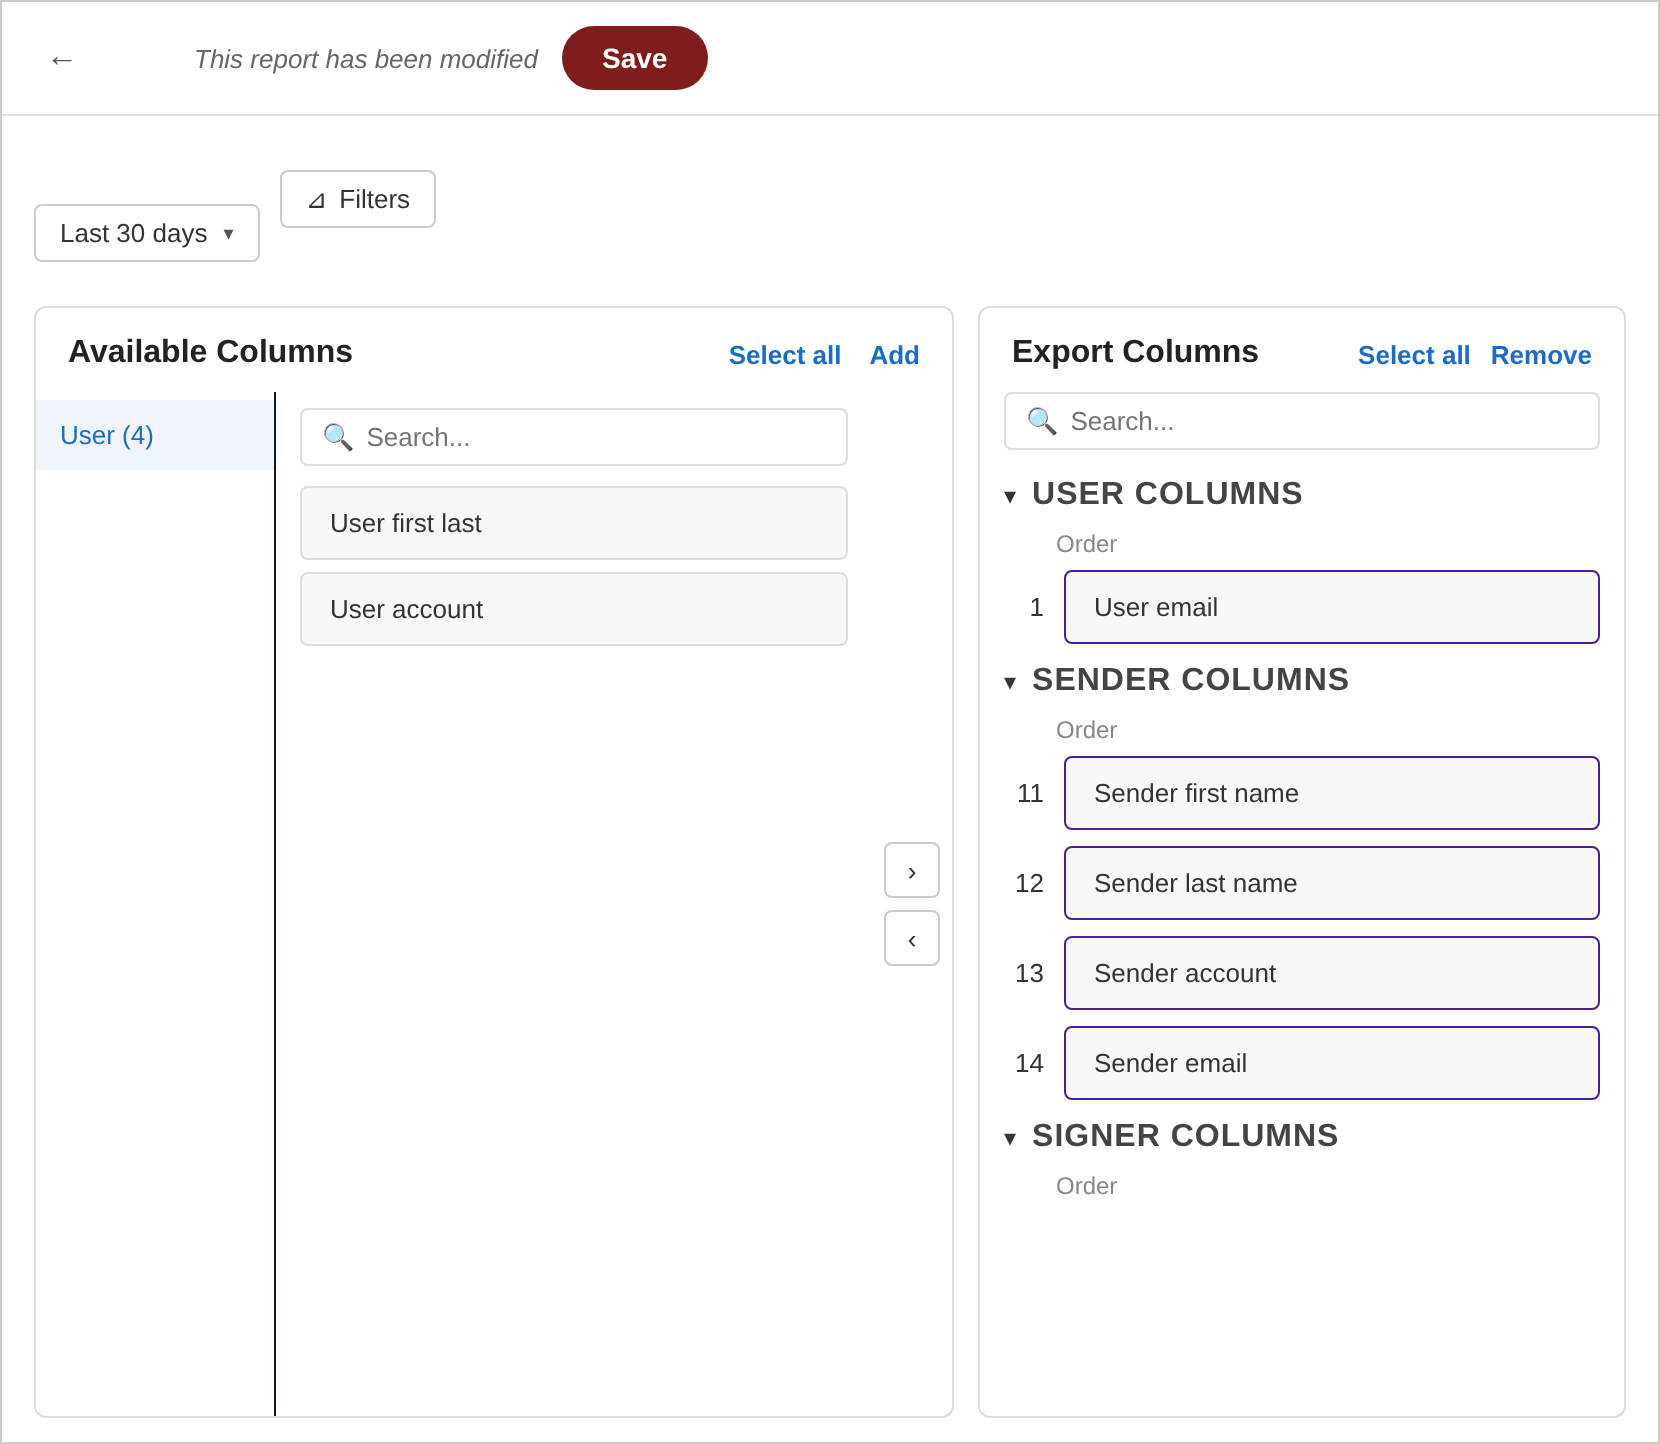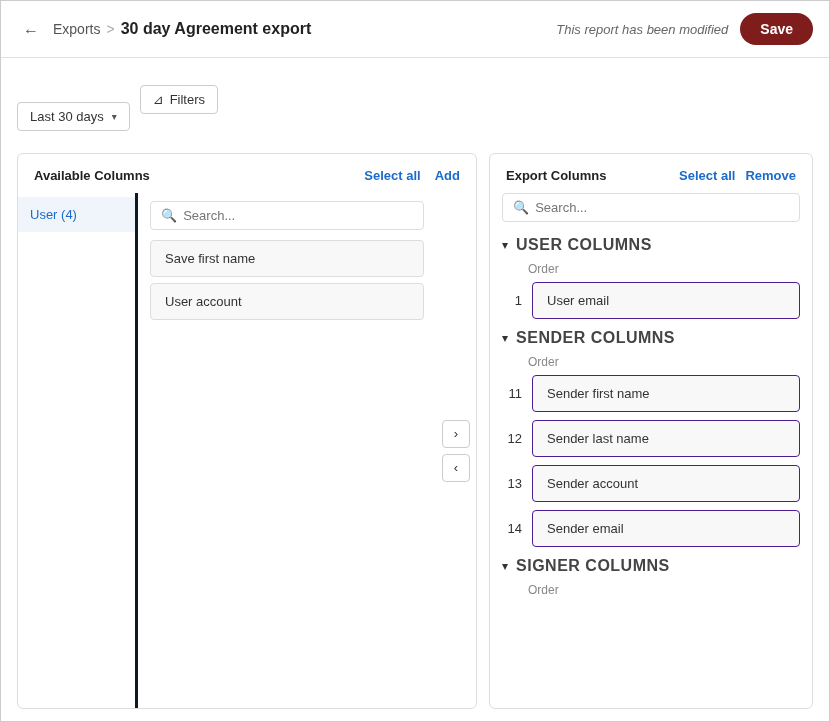--- a/index.html
+++ b/index.html
@@ -151,21 +151,21 @@
     }
 
     .available-panel-header {
       display: flex;
       align-items: center;
       justify-content: space-between;
       padding: 14px 16px 10px 16px;
     }
 
     .panel-title {
-      font-size: 13px;
+      font-size: 16px;
       font-weight: 600;
       color: #222;
     }
 
     .panel-actions {
       display: flex;
       gap: 14px;
       align-items: center;
     }
 
@@ -180,21 +180,21 @@
 
     .available-panel-body {
       display: flex;
       flex: 1;
       overflow: hidden;
     }
 
     
     .category-list {
       width: 120px;
-      border-right: 3px solid #0f172a;
+      border-right: 1px solid #0f172a;
       padding: 4px 0;
     }
 
     .category-item {
       padding: 10px 12px;
       font-size: 13px;
       color: #333;
       cursor: pointer;
     }
 
@@ -382,25 +382,20 @@
     }
   </style>
 </head>
 <body>
 
 <div class="app-container">
 
   <div class="header">
     <div class="back-btn">
       <span>←</span>
-    </div>
-    <div class="breadcrumb">
-      <span class="breadcrumb-exports">Exports</span>
-      <span class="breadcrumb-separator">&gt;</span>
-      <span class="breadcrumb-current">30 day Agreement export</span>
     </div>
     <div class="header-right">
       <span class="modified-text">This report has been modified</span>
       <button class="save-btn">Save</button>
     </div>
   </div>
 
   <div class="toolbar">
     <div class="date-dropdown">
       <span>Last 30 days</span>
@@ -431,21 +426,21 @@
           </div>
         </div>
 
         <div class="columns-area">
           <div class="search-input-wrapper">
             <span class="search-icon">🔍</span>
             <input type="text" class="search-input" placeholder="Search..." style="">
           </div>
 
           <div class="column-item">
-            <span>Save first name</span>
+            <span>User first last</span>
           </div>
           <div class="column-item">
             <span>User account</span>
           </div>
         </div>
 
         <div class="transfer-btns">
           <div class="transfer-btn">
             <span>›</span>
           </div>

